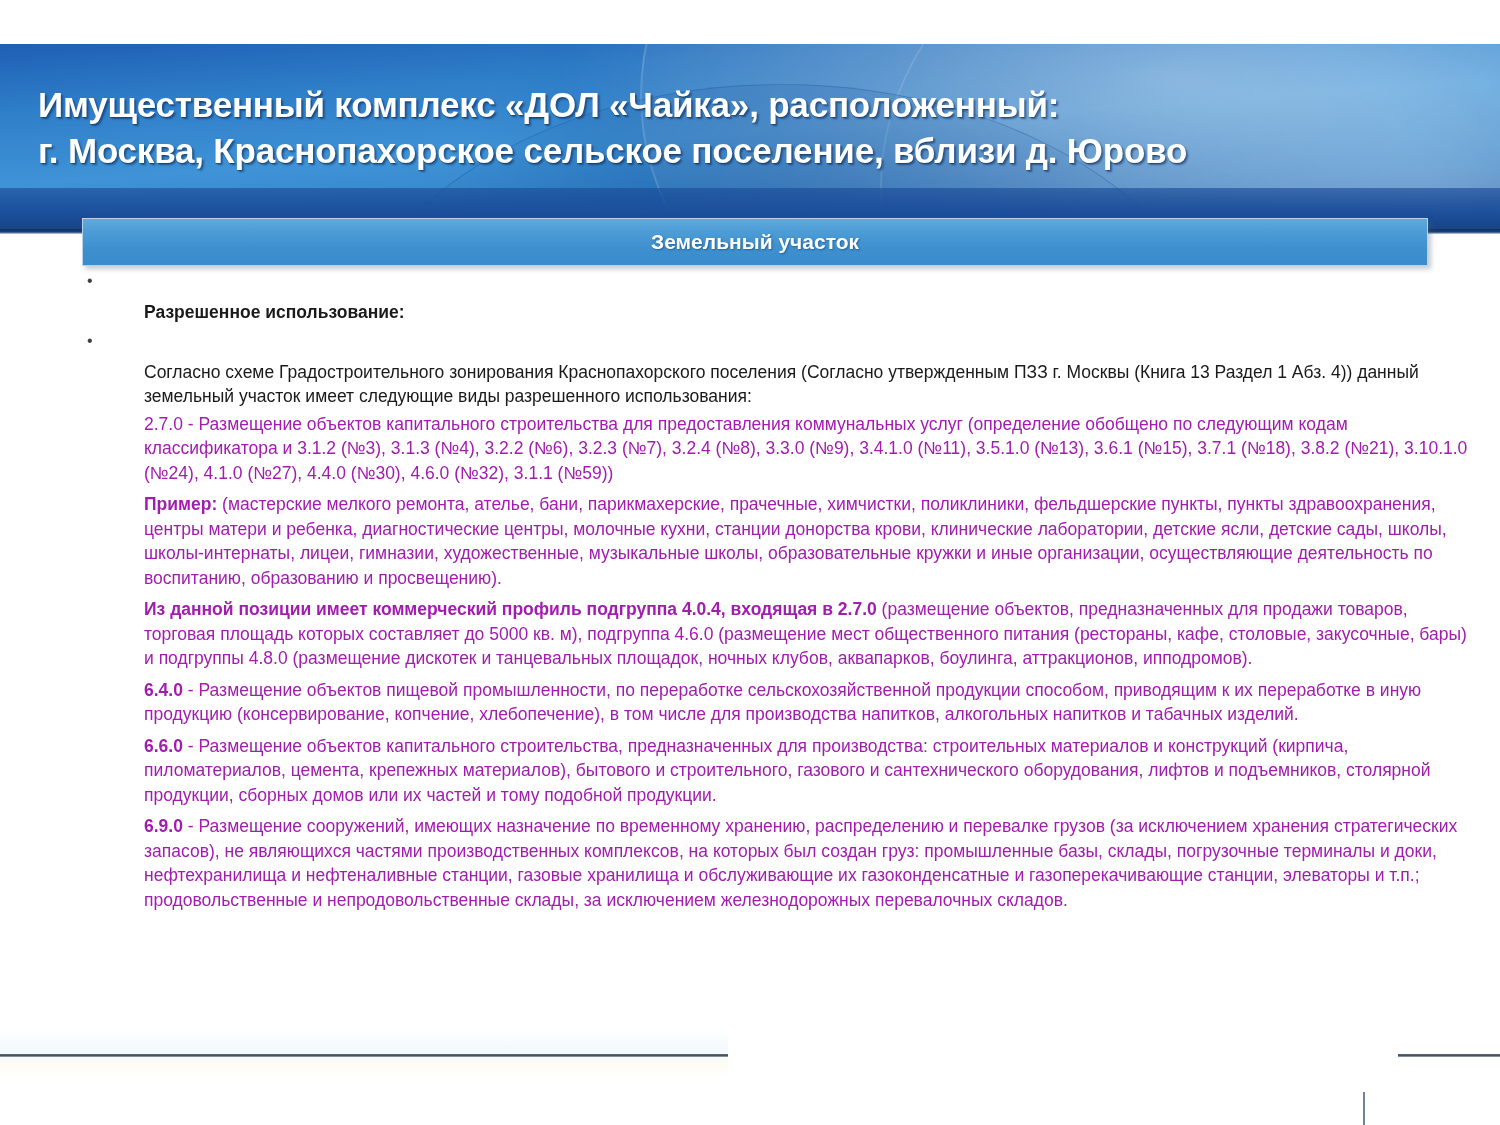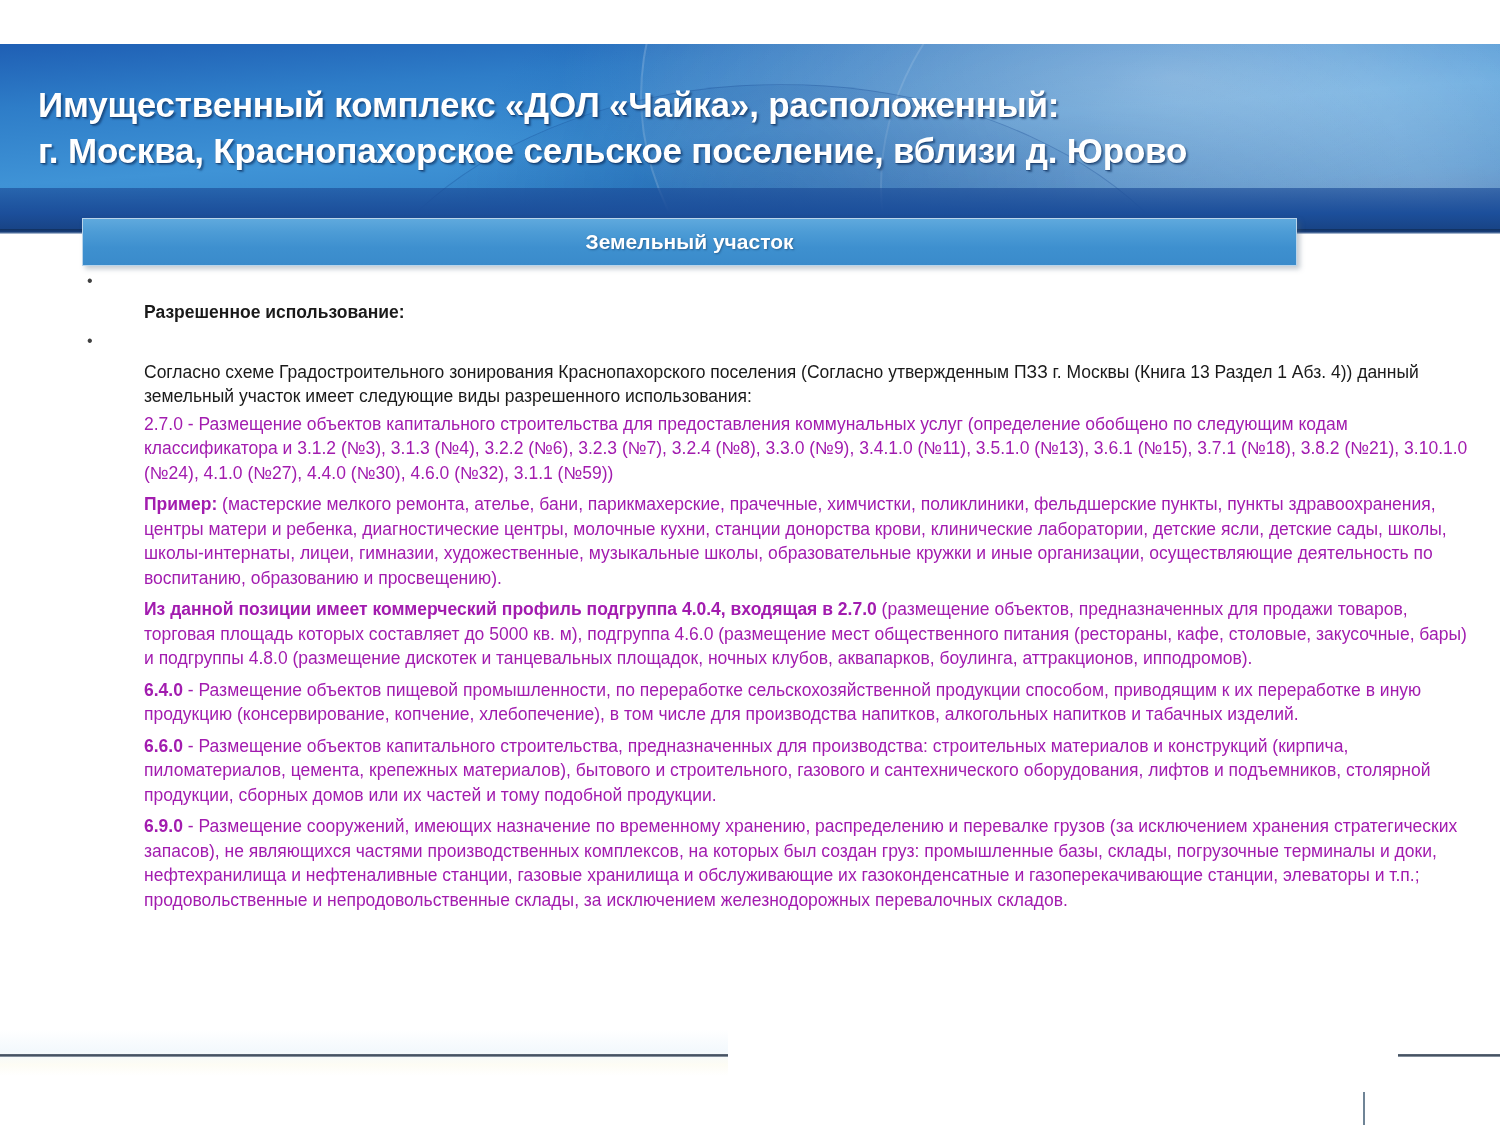--- a/index.html
+++ b/index.html
@@ -73,21 +73,21 @@
     line-height: 1.32;
     letter-spacing: -0.2px;
     text-shadow: 2px 2px 2px rgba(10,40,85,0.55), 0 1px 0 rgba(10,40,85,0.4);
     white-space: pre-line;
   }
 
   
   .section-bar-wrap {
     position: absolute;
     left: 82px; top: 218px;
-    width: 1215px; height: 48px;
+    width: 1346px; height: 48px;
   }
   .section-bar {
     position: absolute;
     inset: 0;
     background: linear-gradient(180deg, #5fa9dd 0%, #4d9cd6 28%, #3e90cf 62%, #3a8bcb 100%);
     border: 1px solid #b9d4ea;
     box-shadow: 3px 3px 5px rgba(80,100,120,0.34);
     box-sizing: border-box;
   }
   .section-bar-title {

